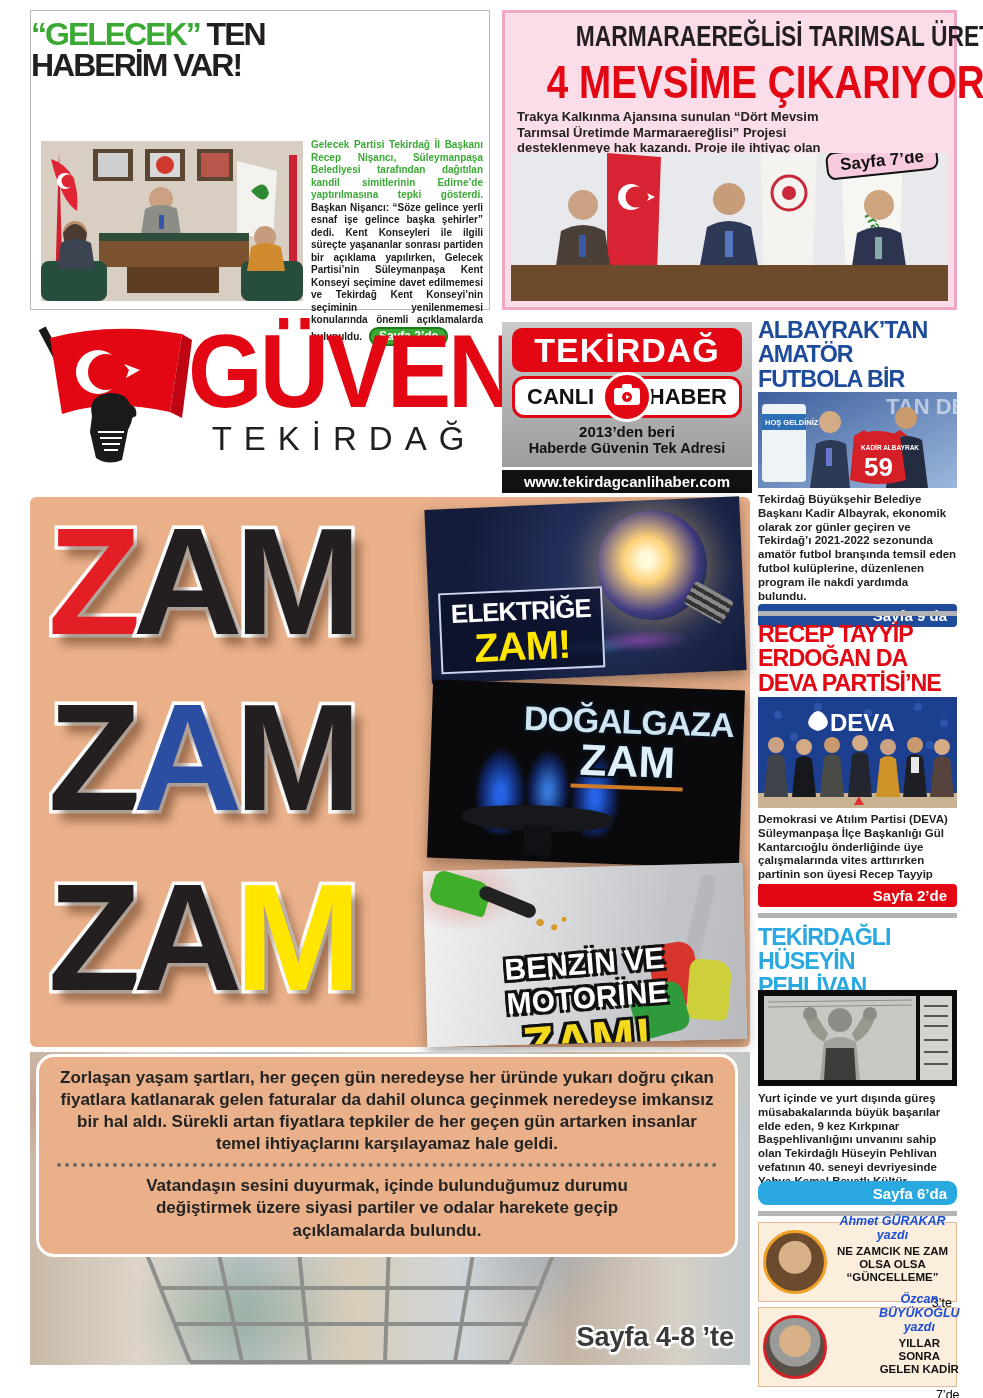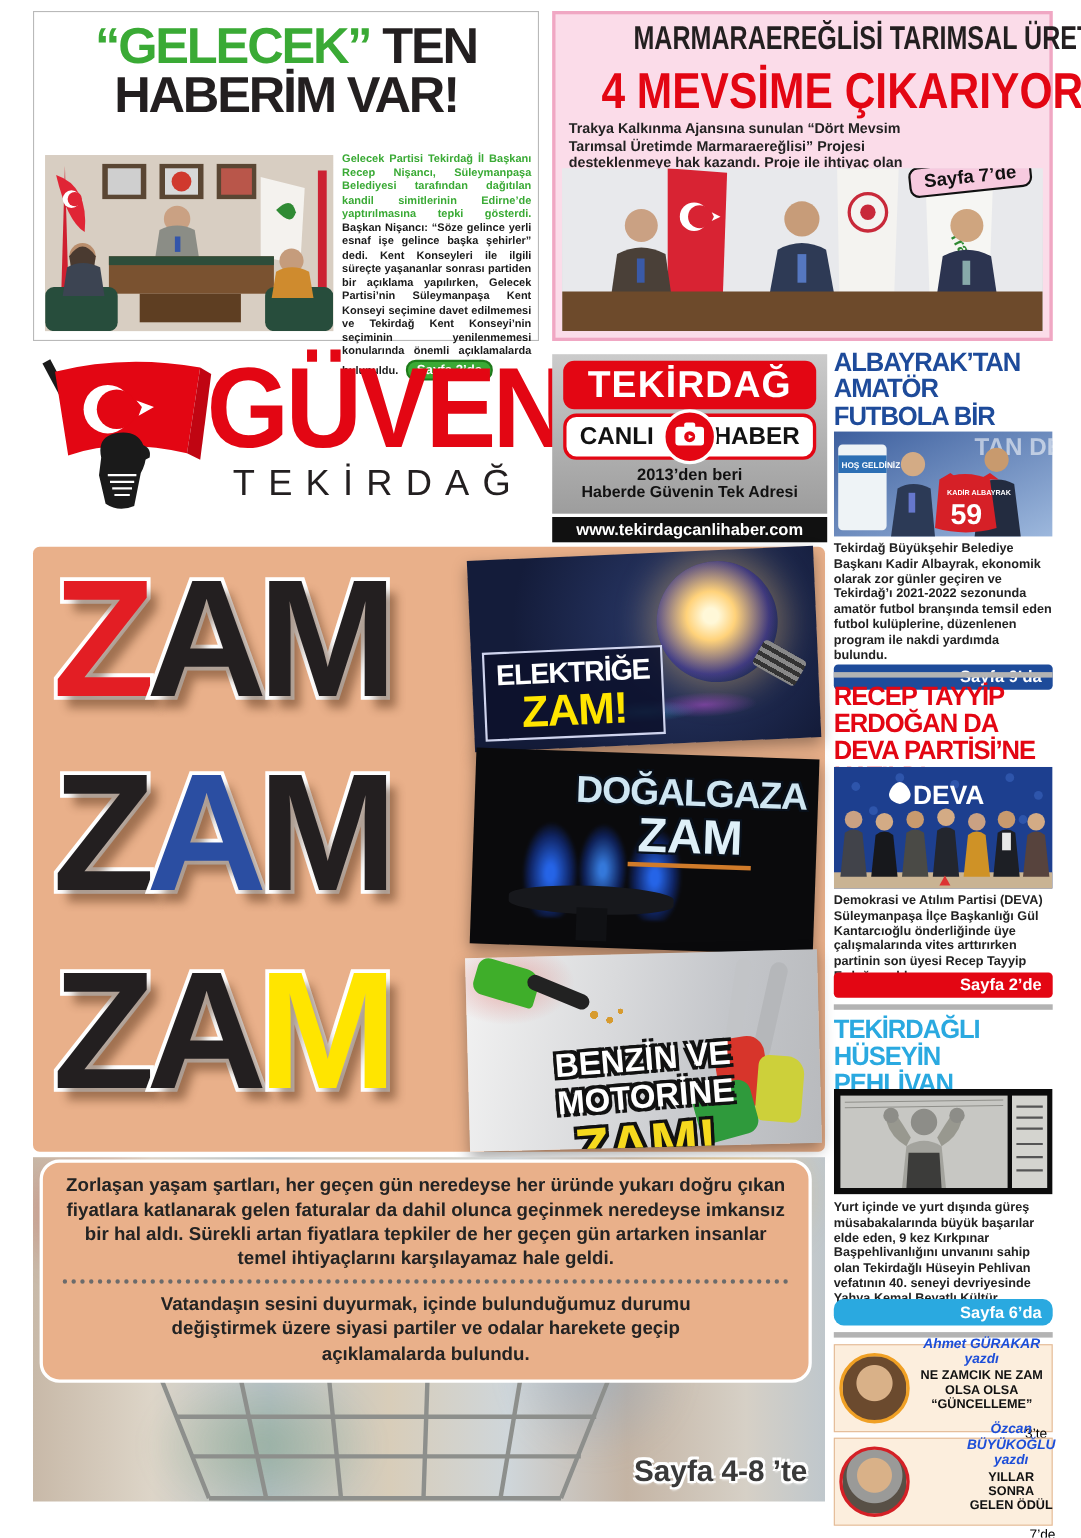--- a/index.html
+++ b/index.html
@@ -2,21 +2,21 @@
 <html><head>
 <meta charset="utf-8">
 <style>
   html,body{margin:0;padding:0;background:#fff;}
   body{font-family:"Liberation Sans",sans-serif;}
   #page{position:relative;width:983px;height:1398px;background:#fff;overflow:hidden;}
   .abs{position:absolute;}
   .cond{display:inline-block;transform-origin:center;}
   
   .tl-box{left:30px;top:10px;width:460px;height:300px;border:1px solid #b9b9b9;background:#fff;box-sizing:border-box;}
-  .tl-head{left:0;top:8px;width:458px;text-align:center;font-weight:900;font-size:46px;line-height:.97;letter-spacing:-2px;color:#231f20;}
+  .tl-head{left:0;top:8px;width:458px;font-weight:900;font-size:32px;line-height:.97;letter-spacing:-2px;color:#231f20;}
   .green{color:#3aaa35;}
   .tl-photo{left:10px;top:130px;width:262px;height:160px;background:linear-gradient(#ddd3c6,#cfc4b4);overflow:hidden;}
   .tl-text{left:280px;top:128px;width:172px;font-size:10px;line-height:1.25;font-weight:700;color:#1a1a1a;text-align:justify;}
   .lead-green{color:#3aaa35;margin-top:40px;}
   .badge-green{display:inline-block;background:#3aaa35;color:#fff;border:2px solid #1e7a1a;border-radius:9px;padding:0 8px;font-weight:900;font-size:12px;margin-left:4px;}
   
   .tr-box{left:502px;top:10px;width:455px;height:300px;background:#fbdce9;border:3px solid #f0a7c3;box-sizing:border-box;}
   .tr-h1{left:0;top:6px;width:449px;text-align:center;font-weight:900;font-size:30px;color:#231f20;white-space:nowrap;}
   .tr-h2{left:0;top:42px;width:449px;text-align:center;font-weight:900;font-size:46px;color:#e30613;white-space:nowrap;}
   .tr-lead{left:12px;top:96px;width:340px;font-size:13px;font-weight:700;color:#222;line-height:1.2;}
@@ -296,21 +296,21 @@
     <div class="col-right">
       <div class="col-name">Ahmet GÜRAKAR yazdı</div>
       <div class="col-title">NE ZAMCIK NE ZAM OLSA OLSA “GÜNCELLEME”</div>
       <div class="col-page">3’te</div>
     </div>
   </div>
   <div class="abs col-box" style="top:1307px;gap:46px;">
     <div class="col-pic" style="border:3px solid #d42026;background:radial-gradient(circle at 50% 40%,#d9b188 34%,#9a9a98 36% 55%,#585046 57%);"></div>
     <div class="col-right">
       <div class="col-name">Özcan BÜYÜKOĞLU yazdı</div>
-      <div class="col-title">YILLAR SONRA GELEN ÖDÜL</div>
+      <div class="col-title">YILLAR SONRA GELEN KADİR</div>
       <div class="col-page">7’de</div>
     </div>
   </div>
 
   <div class="abs panel">
     <div class="zam-row" style="top:8px;"><span style="color: rgb(227, 30, 36);">Z</span><span style="color: rgb(35, 31, 32);">A</span><span style="color: rgb(35, 31, 32);">M</span></div>
     <div class="zam-row" style="top:184px;"><span style="color: rgb(35, 31, 32);">Z</span><span style="color: rgb(43, 78, 162);">A</span><span style="color: rgb(35, 31, 32);">M</span></div>
     <div class="zam-row" style="top:364px;"><span style="color: rgb(35, 31, 32);">Z</span><span style="color: rgb(35, 31, 32);">A</span><span style="color: rgb(255, 229, 0);">M</span></div>
 
     <div class="zimg" style="left:398px;top:6px;width:315px;height:174px;transform:rotate(-2.5deg);background:radial-gradient(circle at 62% 38%,#2c3c6e,#141c3a 70%);">

